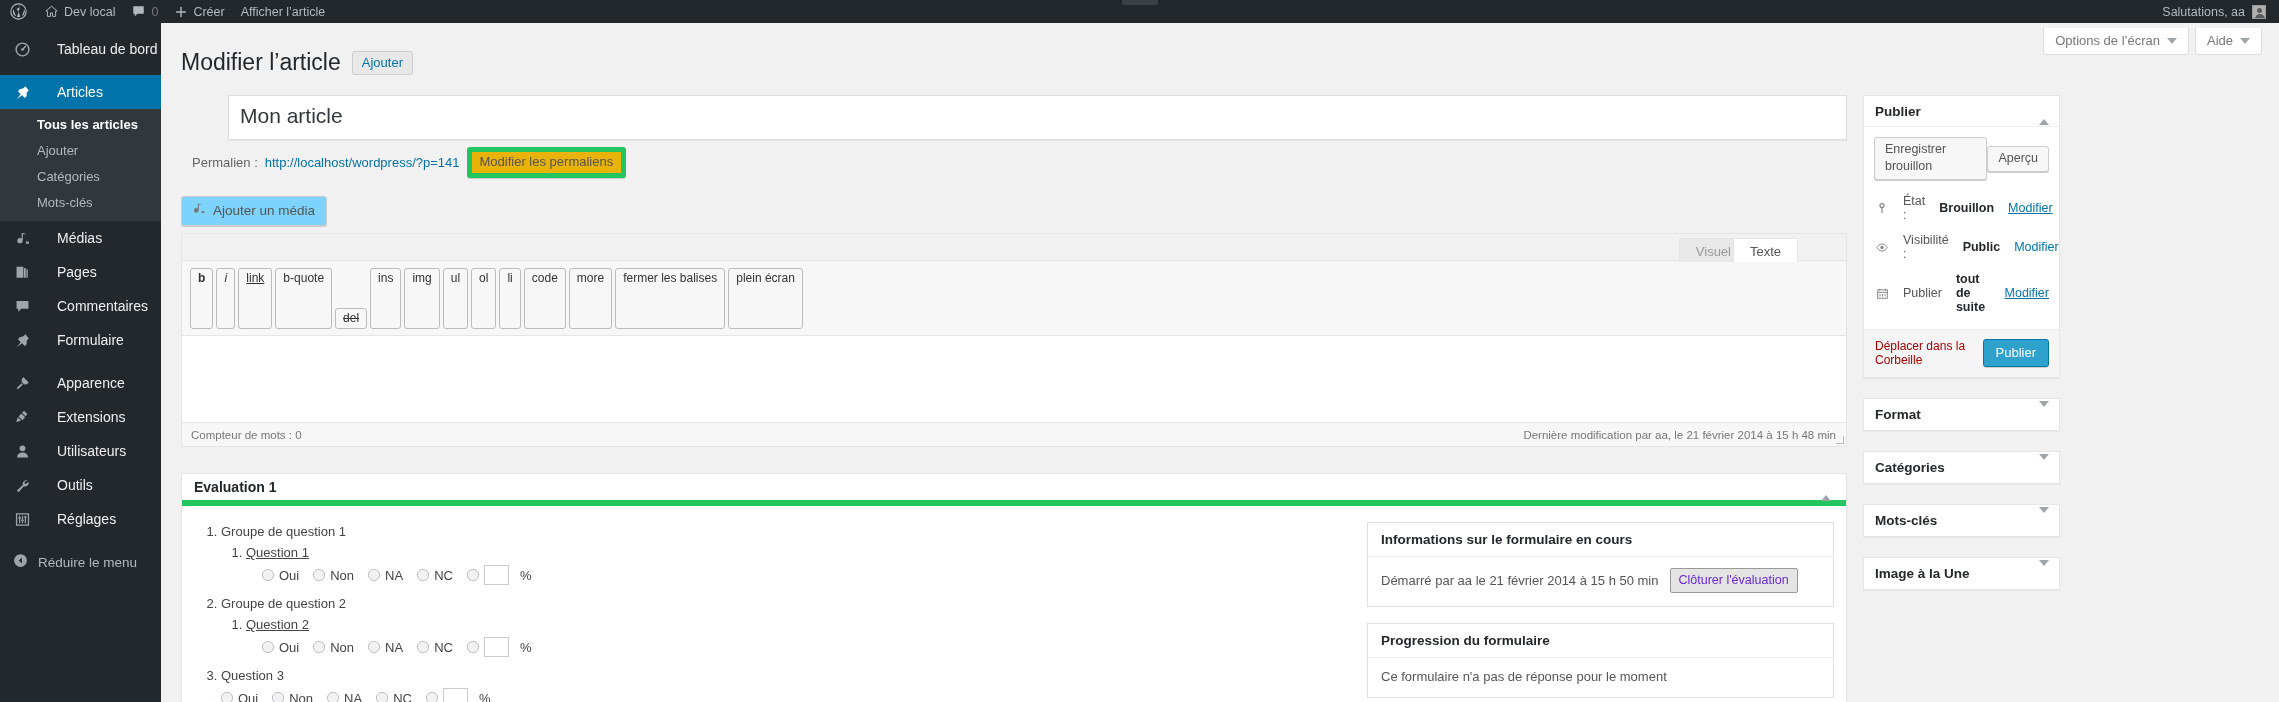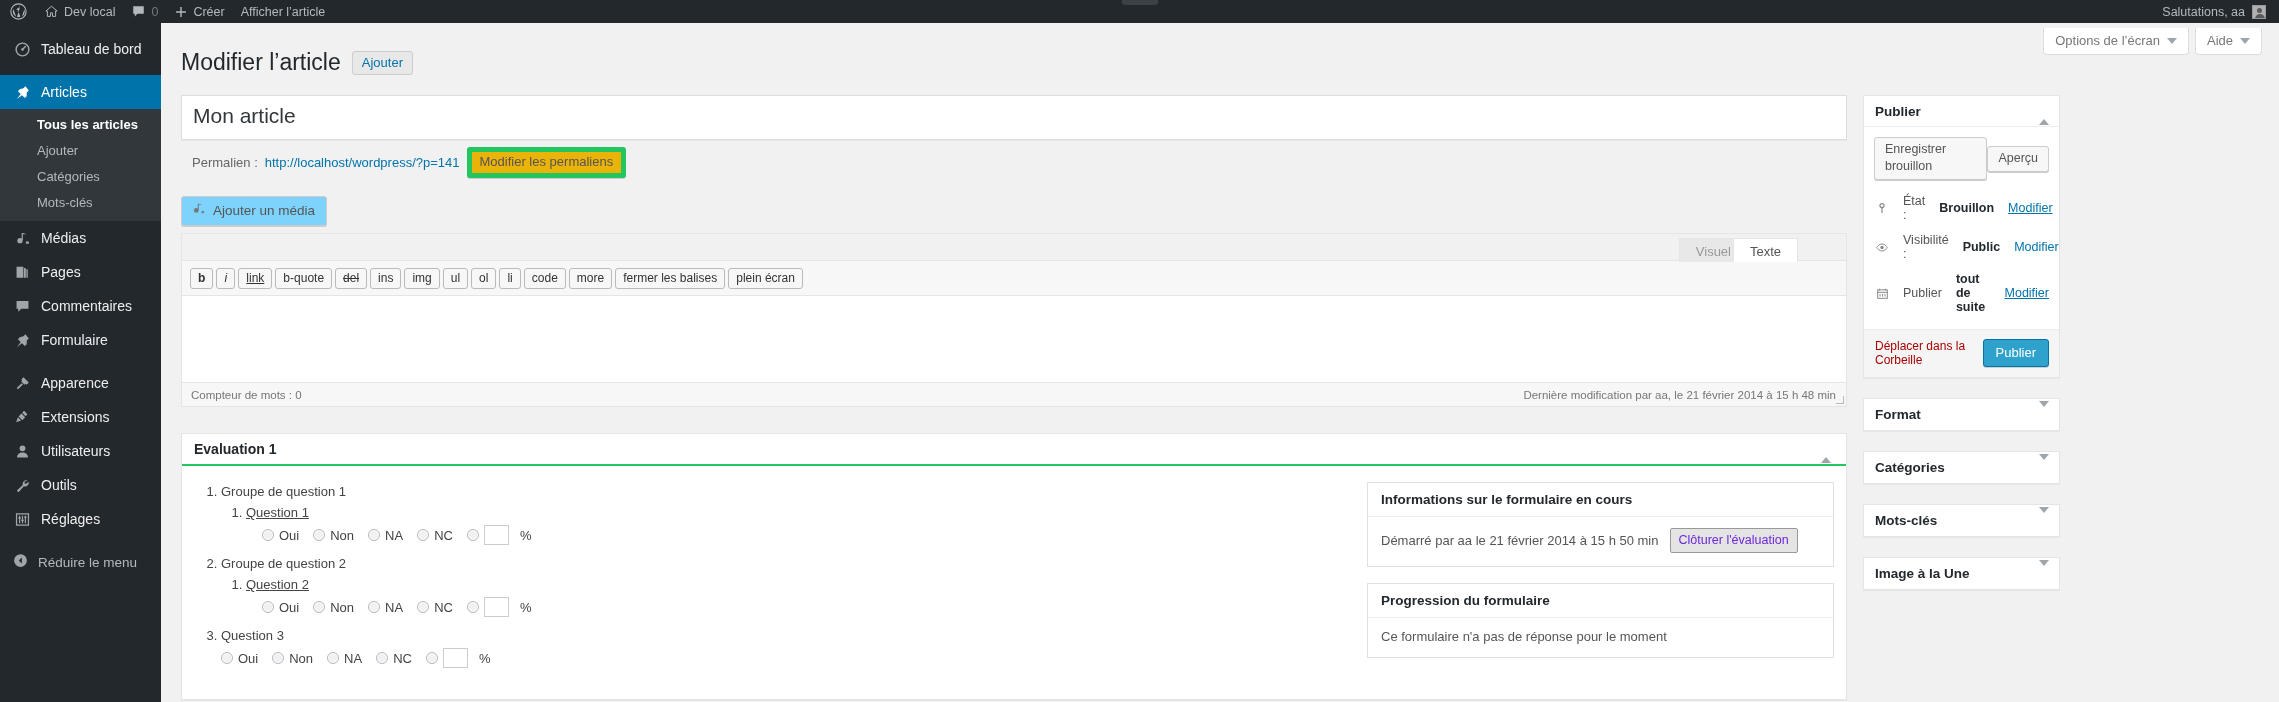--- a/index.html
+++ b/index.html
@@ -75,21 +75,21 @@
     width: 161px;
     height: 679px;
     background: #23282d;
     font-size: 14px;
   }
   .menu-row {
     display: flex; align-items: center;
     height: 34px;
     padding-left: 12px;
     color: #eee;
-    gap: 9px;
+    gap: 25px;
     position: relative;
   }
   .menu-row .mi { width: 20px; height: 20px; display: inline-flex; align-items: center; justify-content: center; color: #a0a5aa; flex: 0 0 20px; }
   .menu-row .ml { white-space: nowrap; }
   .menu-row.current {
     background: #0073aa;
     color: #ffffff;
     font-weight: 400;
   }
   .menu-row.current .mi { color: #fff; }
@@ -180,20 +180,21 @@
   
   .postbody {
     position: absolute;
     left: 20px; top: 72px;
     width: 1666px;
   }
   .titlediv {
     background: #fff;
     border: 1px solid #ddd;
     box-shadow: 0 1px 1px rgba(0,0,0,.04);
+    margin-left: 47px;
   }
   .title-input {
     display: block;
     width: 100%;
     border: none;
     outline: none;
     padding: 6px 10px 9px 11px;
     font-size: 21px;
     line-height: 28px;
     color: #32373c;
@@ -265,21 +266,21 @@
     font-size: 12px;
     color: #333;
     padding: 1px 7px 2px 7px;
     line-height: 16px;
     min-width: 19px;
     text-align: center;
   }
   .qt-btn.i { font-style: italic; }
   .qt-btn.b { font-weight: bold; }
   .qt-btn.u { text-decoration: underline; }
-  .qt-btn.s { text-decoration: line-through; }
+  .qt-btn.s { text-decoration: line-through; margin-top: 40px; }
   .editor-area {
     height: 86px;
     background: #fff;
   }
   .editor-ta {
     width: 100%; height: 86px;
     border: none; outline: none; resize: none;
     padding: 7px 10px;
     font-family: "Liberation Mono", "DejaVu Sans Mono", monospace;
     font-size: 13px;
@@ -309,21 +310,21 @@
     background: #fff;
     border: 1px solid #e5e5e5;
     box-shadow: 0 1px 1px rgba(0,0,0,.04);
     margin-top: 26px;
   }
   .mb-head {
     height: 32px;
     display: flex; align-items: center;
     justify-content: space-between;
     padding: 0 11px 0 12px;
-    border-bottom: 2px solid #22c55e;
+    border-bottom: 6px solid #22c55e;
   }
   .mb-title {
     font-size: 14px;
     font-weight: 600;
     color: #23282d;
   }
   .mb-toggle { padding: 4px; }
   .mb-inner {
     display: flex;
     padding: 16px 12px 22px 12px;

